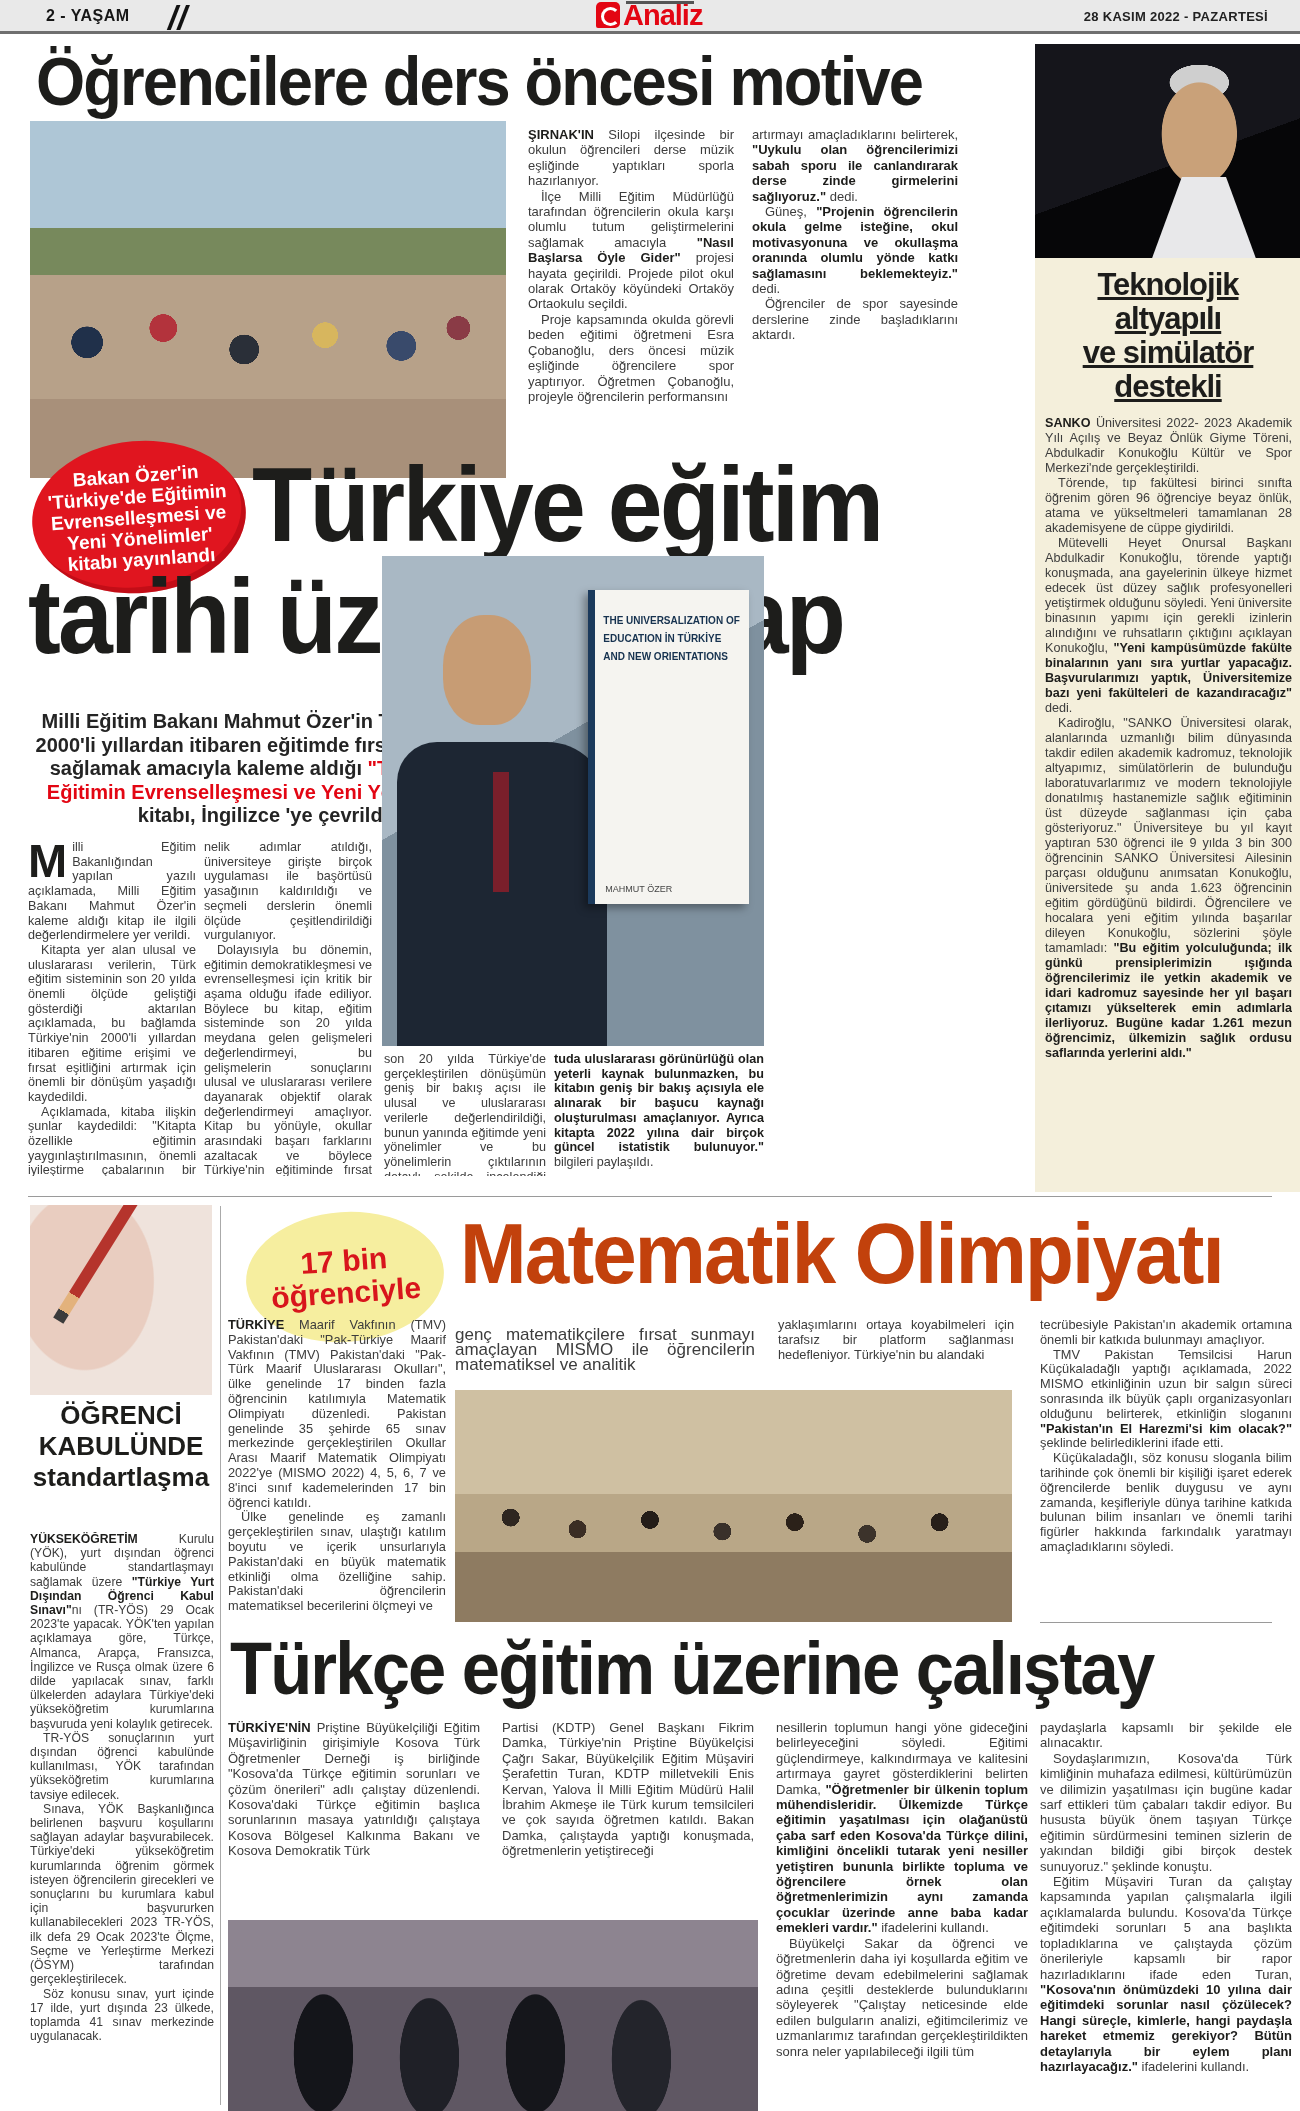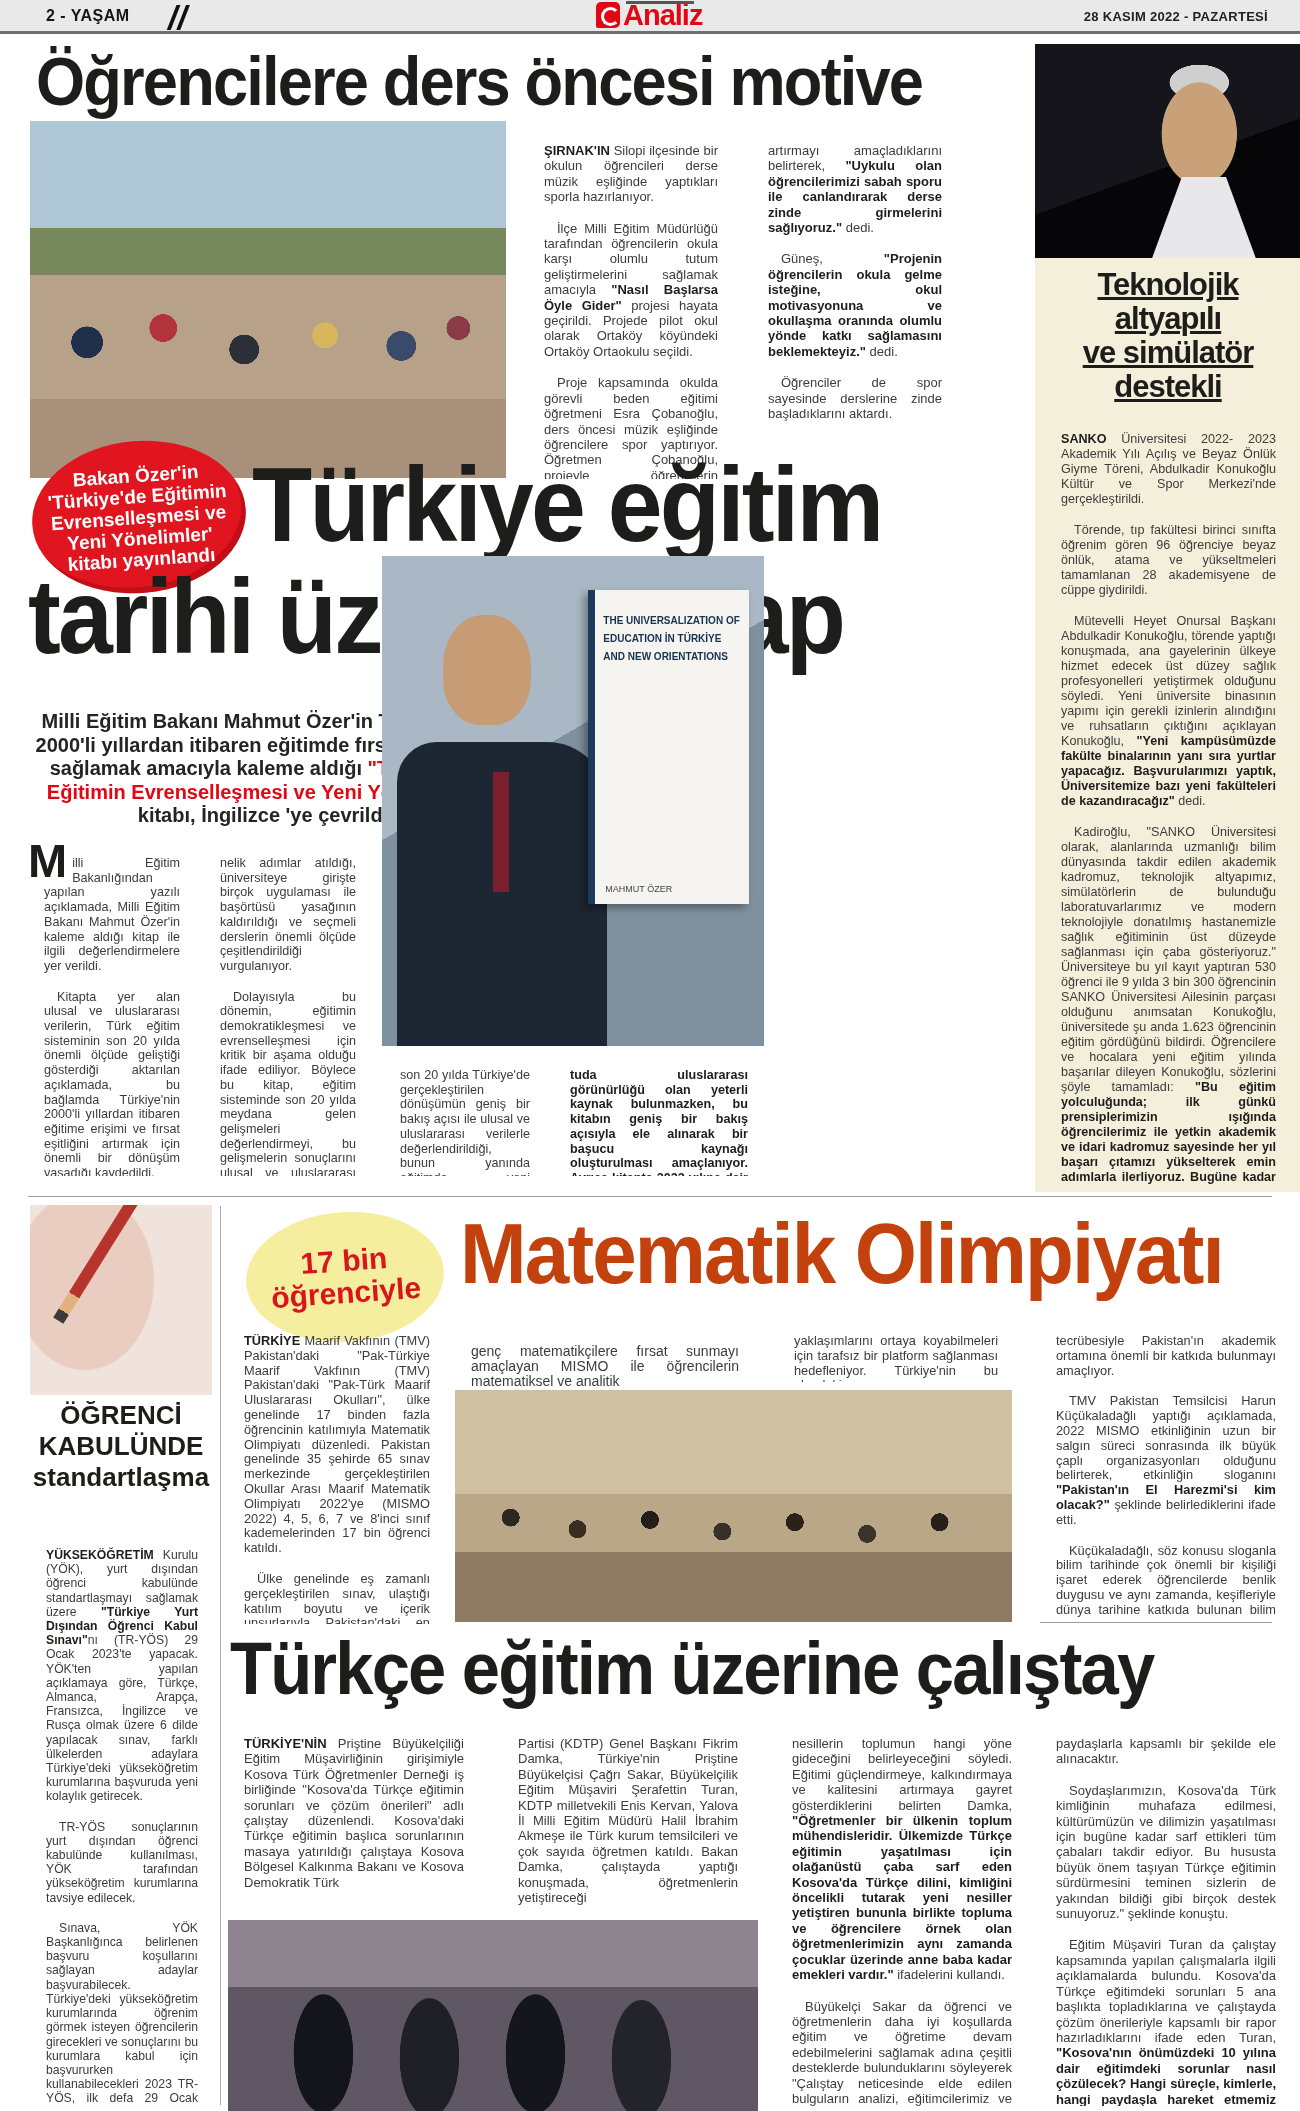--- a/index.html
+++ b/index.html
@@ -18,21 +18,21 @@
   .date-label{right:32px;top:9px;font-size:13px;font-weight:bold;color:#222;letter-spacing:.3px;}
   
   .cond{display:inline-block;transform:scaleX(.93);transform-origin:left top;white-space:nowrap;}
   .h-top{left:36px;top:42px;font-size:68px;font-weight:800;color:#1d1d1b;letter-spacing:-2px;}
   .h-main1{left:252px;top:444px;font-size:106px;font-weight:800;color:#1d1d1b;letter-spacing:-3px;}
   .h-main2{left:28px;top:556px;font-size:106px;font-weight:800;color:#1d1d1b;letter-spacing:-3px;}
   .h-oly{left:460px;top:1204px;font-size:86px;font-weight:800;color:#c2410c;letter-spacing:-2px;}
   .h-ws{left:230px;top:1626px;font-size:74px;font-weight:800;color:#1d1d1b;letter-spacing:-2px;}
   
   .col{overflow:hidden;font-size:13px;line-height:15.4px;text-align:justify;}
-  .para{margin:16px;text-indent:13px;}
+  .para{margin:0;text-indent:13px;}
   .para.first{text-indent:0;}
   .b{font-weight:bold;color:#1d1d1b;}
   .dropcap{float:left;font-size:47px;line-height:38px;font-weight:800;color:#1d1d1b;padding:2px 5px 0 0;}
   
   .tcol1{left:528px;top:127px;width:206px;height:352px;}
   .tcol2{left:752px;top:127px;width:206px;height:352px;}
   
   .mcol{font-size:12.6px;line-height:14.7px;}
   .mcol1{left:28px;top:840px;width:168px;height:336px;}
   .mcol2{left:204px;top:840px;width:168px;height:336px;}
@@ -50,21 +50,21 @@
   .badge-yellow span{color:#d8151c;font-size:30px;line-height:32px;font-weight:800;text-align:center;white-space:pre-line;}
   
   .cream{left:1035px;top:258px;width:265px;height:934px;background:#f4efdb;padding:0;}
   .cream-h{left:1040px;top:268px;width:256px;text-align:center;font-size:31px;line-height:34px;font-weight:800;color:#1d1d1b;white-space:pre-line;letter-spacing:-1px;text-decoration:underline;}
   .cream-body{left:1045px;top:416px;width:247px;height:770px;font-size:12.6px;line-height:15px;}
   
   .adm-h{left:28px;top:1400px;width:186px;text-align:center;font-size:26px;line-height:31px;font-weight:800;color:#1d1d1b;}
   .adm-body{left:30px;top:1532px;width:184px;height:573px;font-size:12.2px;line-height:14.2px;}
   
   .ocol1{left:228px;top:1318px;width:218px;height:306px;font-size:12.8px;line-height:14.8px;}
-  .ocol2{left:455px;top:1328px;width:300px;height:64px;font-size:14px;line-height:14.8px;}
+  .ocol2{left:455px;top:1328px;width:300px;height:64px;font-size:17px;line-height:14.8px;}
   .ocol3{left:778px;top:1318px;width:236px;height:64px;font-size:12.8px;line-height:14.8px;}
   .ocol4{left:1040px;top:1318px;width:252px;height:300px;font-size:12.8px;line-height:14.8px;}
   
   .wcol{font-size:13px;line-height:15.4px;}
   .wcol1{left:228px;top:1720px;width:252px;height:198px;}
   .wcol2{left:502px;top:1720px;width:252px;height:198px;}
   .wcol3{left:776px;top:1720px;width:252px;height:386px;}
   .wcol4{left:1040px;top:1720px;width:252px;height:386px;}
   
   .hdiv{background:#9a9a9a;height:1px;}

